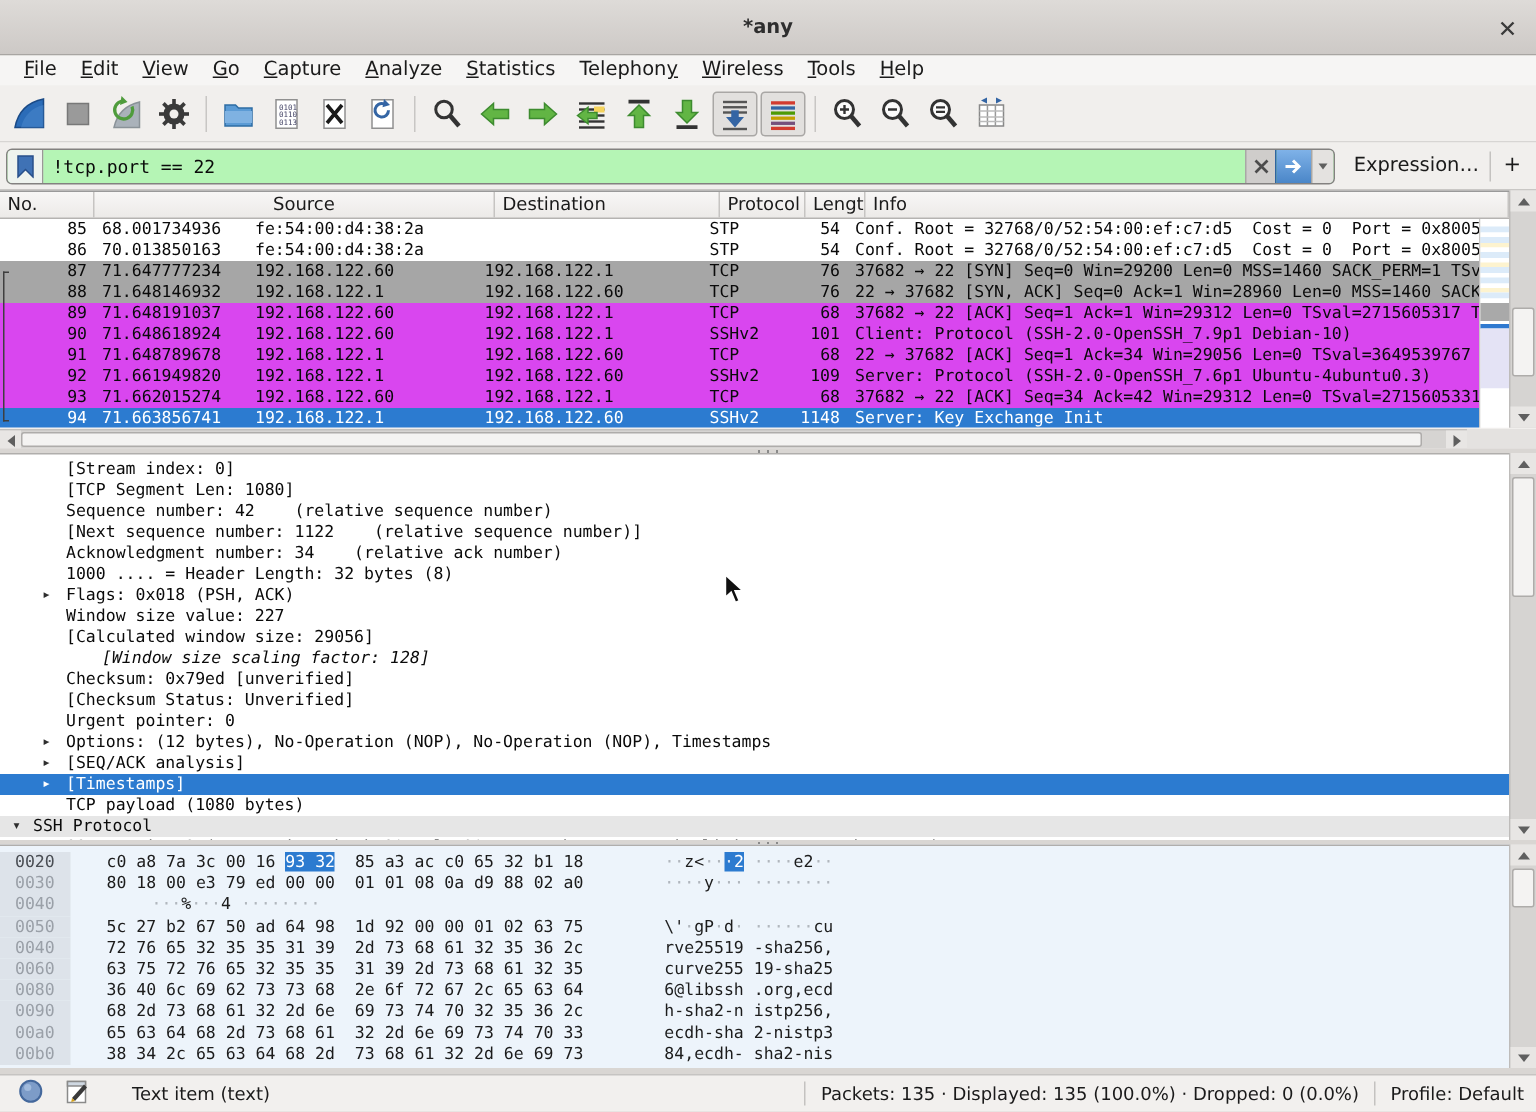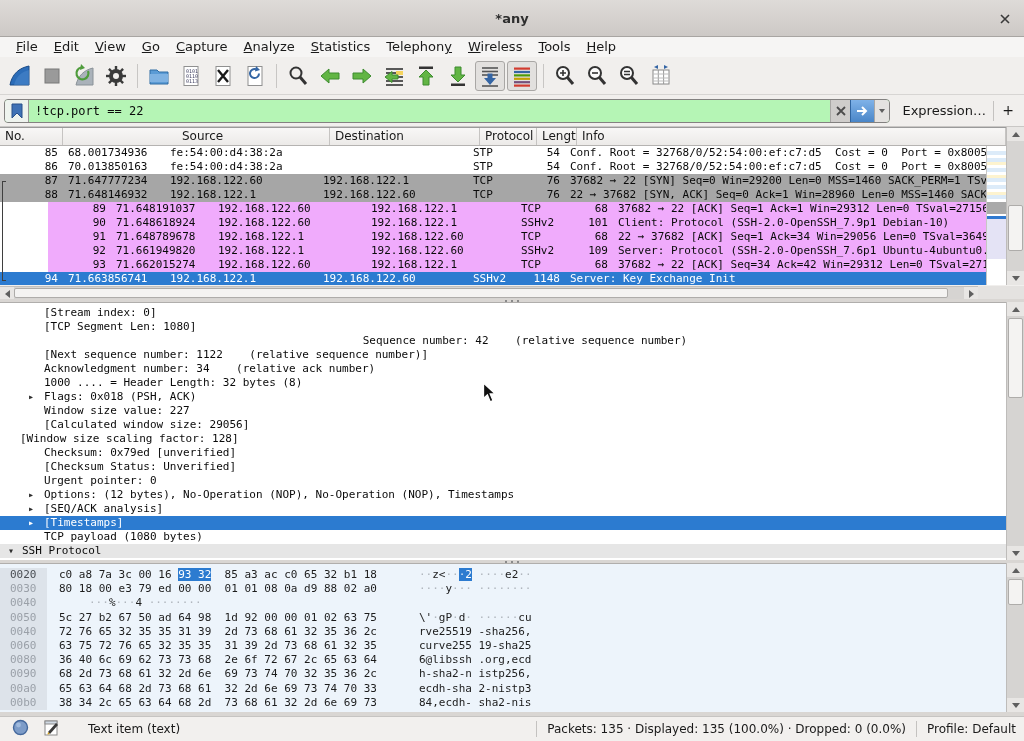--- a/index.html
+++ b/index.html
@@ -54,21 +54,21 @@
     background:linear-gradient(#f8f7f6,#eceae8); display:flex; }
   .pl-hcell { font-size:12px; color:#1a1a1a; padding:1px 0 0 5px; border-right:1px solid #c6c4c2;
     overflow:hidden; white-space:nowrap; }
   .pl-rows { position:absolute; left:0; top:146px; width:986px; height:139px; background:#ffffff; overflow:hidden; }
   .pl-row { display:flex; height:14px; font-family:"DejaVu Sans Mono","Liberation Mono",monospace;
     font-size:11px; line-height:14px; white-space:pre; }
   .pl-cell { overflow:hidden; padding-left:5px; }
   .pl-cell.ar { text-align:right; padding-left:0; padding-right:5px; }
   .r-plain { background:#ffffff; color:#0a0a0a; }
   .r-gray  { background:#a6a6a6; color:#0a0a0a; }
-  .r-tcp   { background:#f0abfc; color:#0a0a0a;margin-left:48px; }
+  .r-tcp   { background:#d946ef; color:#0a0a0a; }
   .r-selected { background:#2c7bd0; color:#ffffff; }
   .bracket { position:absolute; left:2px; top:181px; width:4px; height:100px;
     border-left:1px solid #3f3f3f; border-top:1px solid #3f3f3f; border-bottom:1px solid #3f3f3f; }
   .minimap { position:absolute; left:986px; top:146px; width:20px; height:139px;
     background:#ffffff; border-left:1px solid #c8c6c4; }
   .minimap div { width:100%; }
 
   
   .vscroll { position:absolute; width:18px; background:#d6d4d2; border-left:1px solid #bebcba; }
   .sb-btn { position:absolute; left:0; width:18px; height:14px; background:#e8e6e4;
@@ -99,21 +99,21 @@
     font-family:"DejaVu Sans Mono","Liberation Mono",monospace; font-size:11px; color:#0a0a0a; }
   .d-arrow { position:absolute; font-size:10px; color:#2e2e2e; top:0; }
   .d-selected { background:#2c7bd0; color:#ffffff; }
   .d-selected .d-arrow { color:#ffffff; }
   .d-expanded { background:#e6e6e6; }
 
   
   .hexpane { position:absolute; left:0; top:563px; width:1006px; height:149px; background:#edf4fb;
     border-top:1px solid #b0aeac; overflow:hidden; padding-top:4px;
     font-family:"DejaVu Sans Mono","Liberation Mono",monospace; font-size:11px; }
-  .hx-row { display:flex; height:14.2px; line-height:14px; white-space:pre; }
+  .hx-row { display:flex; height:14.2px; line-height:14px; white-space:pre;gap:12px; }
   .hx-off { width:47px; padding-left:10px; background:#dde3ea; color:#9aa0a8; }
   .hx-off.active { color:#4a4e54; }
   .hx-bytes { margin-left:12px; color:#1c1c1c; }
   .hx-ascii { margin-left:42px; color:#1c1c1c; }
   .dim { color:#b0b6bd; }
   .hl { background:#2c7bd0; color:#ffffff; }
   .hl .dim, span.hl.dim { color:#d8e6f5; }
 
   
   .statusbar { position:absolute; left:0; top:716px; width:1024px; height:25px;
@@ -413,28 +413,28 @@
   </div>
   <div class="hcorner"></div>
 
   <div class="splitter" style="top:299px;">
       <span class="dots"></span>
     </div>
 
   <div class="details" id="details">
       <div class="d-line" style="padding-left: 44px;"><span>[Stream index: 0]</span></div>
       <div class="d-line" style="padding-left: 44px;"><span>[TCP Segment Len: 1080]</span></div>
-      <div class="d-line" style="padding-left: 44px; text-align: center;"><span>Sequence number: 42    (relative sequence number)</span></div>
+      <div class="d-line" style="padding-left: 44px;"><span>Sequence number: 42    (relative sequence number)</span></div>
       <div class="d-line" style="padding-left: 44px;"><span>[Next sequence number: 1122    (relative sequence number)]</span></div>
       <div class="d-line" style="padding-left: 44px;"><span>Acknowledgment number: 34    (relative ack number)</span></div>
       <div class="d-line" style="padding-left: 44px;"><span>1000 .... = Header Length: 32 bytes (8)</span></div>
       <div class="d-line" style="padding-left: 44px;"><span class="d-arrow" style="left: 28px;">▸</span><span>Flags: 0x018 (PSH, ACK)</span></div>
       <div class="d-line" style="padding-left: 44px;"><span>Window size value: 227</span></div>
       <div class="d-line" style="padding-left: 44px;"><span>[Calculated window size: 29056]</span></div>
-      <div class="d-line" style="padding-left: 20px;"><span>[Window size scaling factor: 128]</span></div>
+      <div class="d-line" style="padding-left: 68px; font-style: italic;"><span>[Window size scaling factor: 128]</span></div>
       <div class="d-line" style="padding-left: 44px;"><span>Checksum: 0x79ed [unverified]</span></div>
       <div class="d-line" style="padding-left: 44px;"><span>[Checksum Status: Unverified]</span></div>
       <div class="d-line" style="padding-left: 44px;"><span>Urgent pointer: 0</span></div>
       <div class="d-line" style="padding-left: 44px;"><span class="d-arrow" style="left: 28px;">▸</span><span>Options: (12 bytes), No-Operation (NOP), No-Operation (NOP), Timestamps</span></div>
       <div class="d-line" style="padding-left: 44px;"><span class="d-arrow" style="left: 28px;">▸</span><span>[SEQ/ACK analysis]</span></div>
       <div class="d-line d-selected" style="padding-left: 44px;"><span class="d-arrow" style="left: 28px;">▸</span><span>[Timestamps]</span></div>
       <div class="d-line" style="padding-left: 44px;"><span>TCP payload (1080 bytes)</span></div>
       <div class="d-line d-expanded" style="padding-left: 22px;"><span class="d-arrow" style="left: 8px;">▾</span><span>SSH Protocol</span></div>
       <div class="d-line" style="padding-left: 44px;"><span class="d-arrow" style="left: 28px;">▸</span><span>SSH Version 2 (encryption:chacha20-poly1305@openssh.com mac:&lt;implicit&gt; compression:none)</span></div>
     </div>

